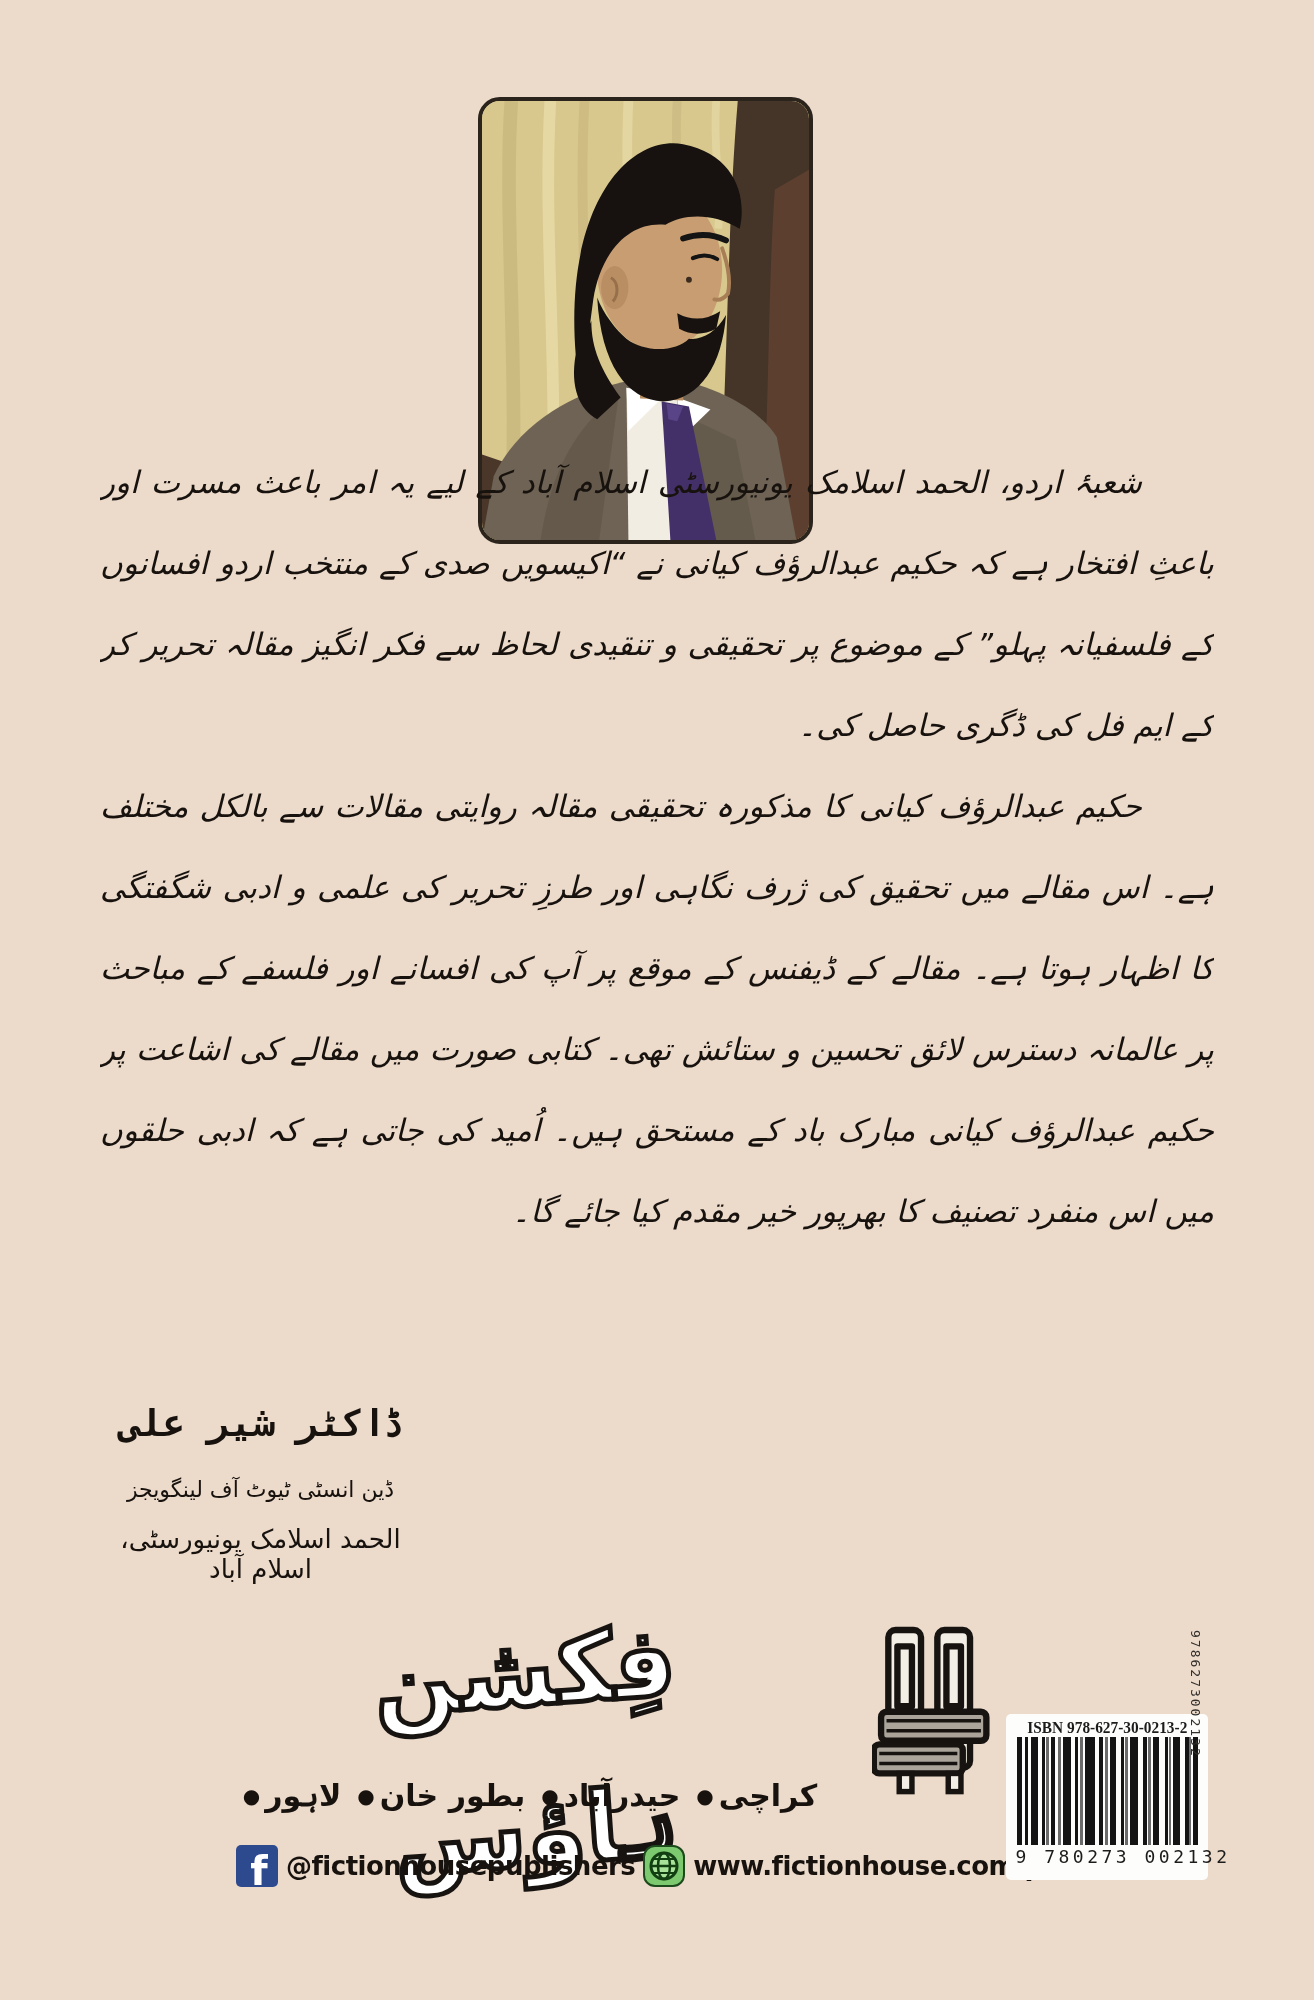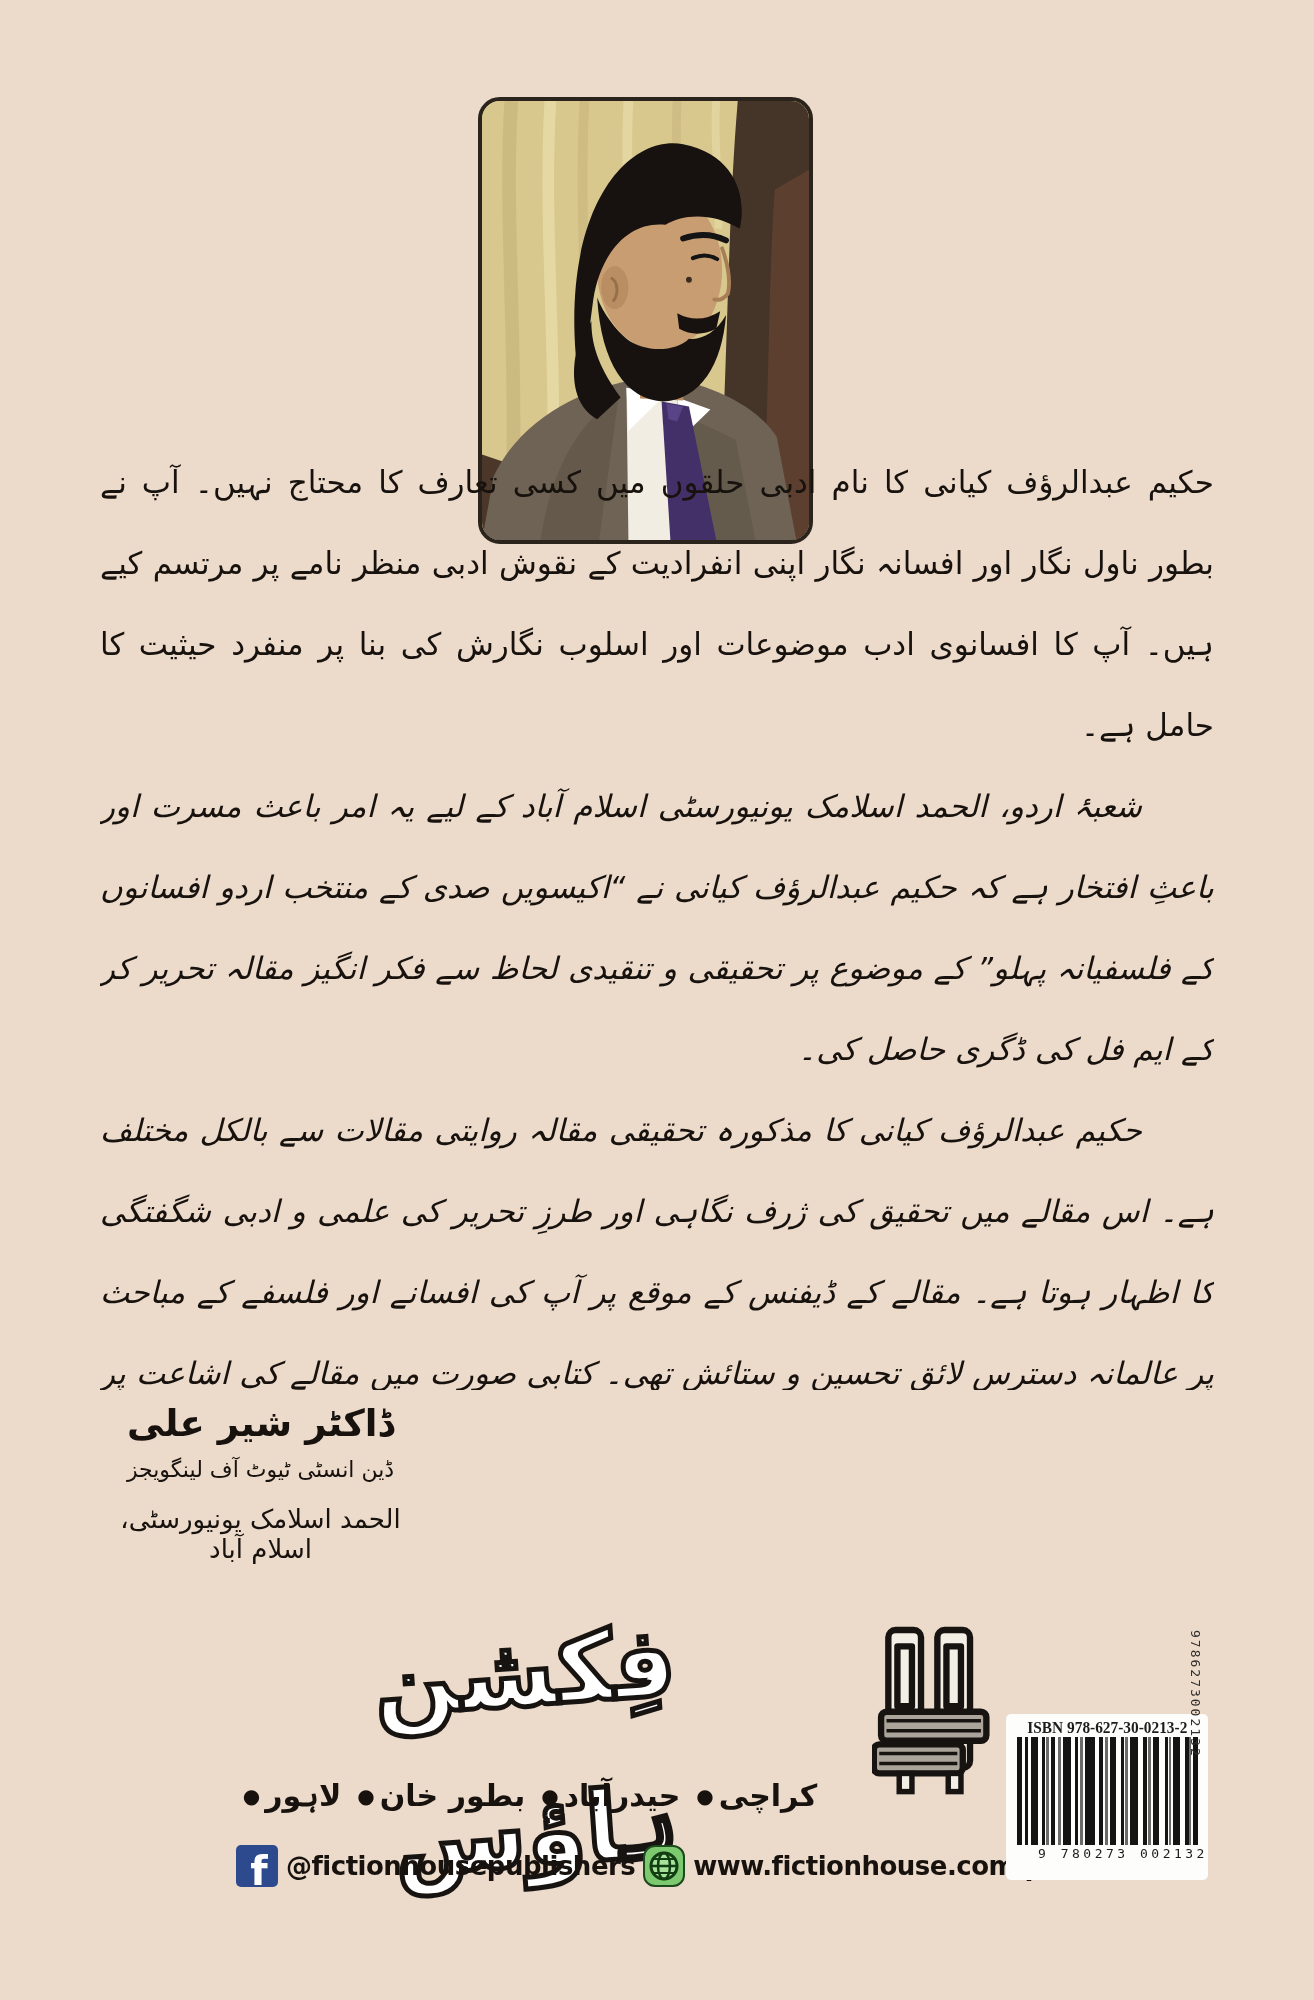--- a/index.html
+++ b/index.html
@@ -21,21 +21,21 @@
     direction:rtl;text-align:justify;overflow:hidden;
     font-size:31px;line-height:81px;font-weight:500;color:#17120e;
   }
   .review p{margin:0;}
   .review p.indent{text-indent:72px;font-style:italic;}
   
   .signature{
     position:absolute;left:88px;top:1402px;width:345px;
     direction:rtl;text-align:center;color:#17120e;
   }
-  .sig-name{font-size:37px;font-weight:bold;margin-bottom:12px;}
+  .sig-name{font-size:37px;font-weight:bold;margin-bottom:30px;font-family:Liberation Mono, monospace;}
   .sig-title{font-size:22px;margin-bottom:22px;}
   .sig-org{font-size:26px;}
   
   .logo-text{
     position:absolute;left:232px;top:1592px;width:596px;
     direction:rtl;text-align:center;
     font-size:96px;font-weight:bold;line-height:160px;
     color:#ffffff;-webkit-text-stroke:5px #161310;
     text-shadow:0 0 1px #161310;
     transform:rotate(-4deg);
@@ -70,21 +70,21 @@
     position:absolute;left:1006px;top:1714px;width:202px;height:166px;
     background:#fdfdfb;border-radius:5px;box-sizing:border-box;
     padding:5px 8px 4px 8px;display:flex;flex-direction:column;align-items:center;
   }
   .isbn-label{
     font-family:"Liberation Serif",serif;font-weight:bold;font-size:16px;
     color:#1c1c1c;white-space:nowrap;transform:scaleX(.96);
   }
   .bars{width:184px;height:108px;}
   .barcode-digits{
-    font-family:"DejaVu Sans Mono",monospace;font-size:13px;letter-spacing:3.5px;
+    font-family:"DejaVu Sans Mono",monospace;font-size:18px;letter-spacing:3.5px;
     color:#1c1c1c;white-space:nowrap;margin-top:1px;margin-left:32px;
   }
   .barcode-side{
     position:absolute;left:1188px;top:1630px;height:182px;
     writing-mode:vertical-rl;text-orientation:sideways;
     font-family:"DejaVu Sans Mono",monospace;font-size:13px;letter-spacing:2px;
     color:#33302c;
   }
 </style>
 </head>
@@ -133,21 +133,20 @@
       <path d="M96 258 C90 292 100 314 118 324 L142 302 C122 274 112 252 112 224 Z" fill="#17120f"></path>
 
       <path d="M206 140 Q230 132 250 142" stroke="#141414" stroke-width="6" fill="none" stroke-linecap="round"></path>
       <path d="M216 160 Q229 154 241 161" stroke="#141414" stroke-width="4" fill="none" stroke-linecap="round"></path>
       <path d="M246 150 Q256 178 252 196 Q246 204 238 202" stroke="#a87e56" stroke-width="4" fill="none" stroke-linecap="round"></path>
       <circle cx="212" cy="182" r="3" fill="#3a2b1e"></circle>
     </svg>
   </div>
 
   <div class="review">
-    <p>حکیم عبدالرؤف کیانی کا نام ادبی حلقوں میں کسی تعارف کا محتاج نہیں۔ آپ نے بطور ناول نگار اور افسانہ نگار اپنی انفرادیت کے نقوش ادبی منظر نامے پر مرتسم کیے ہیں۔ آپ کا افسانوی ادب موضوعات اور اسلوب نگارش کی بنا پر منفرد حیثیت کا حامل ہے۔</p>
     <p class="indent">شعبۂ اردو، الحمد اسلامک یونیورسٹی اسلام آباد کے لیے یہ امر باعث مسرت اور باعثِ افتخار ہے کہ حکیم عبدالرؤف کیانی نے “اکیسویں صدی کے منتخب اردو افسانوں کے فلسفیانہ پہلو” کے موضوع پر تحقیقی و تنقیدی لحاظ سے فکر انگیز مقالہ تحریر کر کے ایم فل کی ڈگری حاصل کی۔</p>
     <p class="indent">حکیم عبدالرؤف کیانی کا مذکورہ تحقیقی مقالہ روایتی مقالات سے بالکل مختلف ہے۔ اس مقالے میں تحقیق کی ژرف نگاہی اور طرزِ تحریر کی علمی و ادبی شگفتگی کا اظہار ہوتا ہے۔ مقالے کے ڈیفنس کے موقع پر آپ کی افسانے اور فلسفے کے مباحث پر عالمانہ دسترس لائق تحسین و ستائش تھی۔ کتابی صورت میں مقالے کی اشاعت پر حکیم عبدالرؤف کیانی مبارک باد کے مستحق ہیں۔ اُمید کی جاتی ہے کہ ادبی حلقوں میں اس منفرد تصنیف کا بھرپور خیر مقدم کیا جائے گا۔</p>
   </div>
 
   <div class="signature">
     <div class="sig-name">ڈاکٹر شیر علی</div>
     <div class="sig-title">ڈین انسٹی ٹیوٹ آف لینگویجز</div>
     <div class="sig-org">الحمد اسلامک یونیورسٹی، اسلام آباد</div>
   </div>
 

